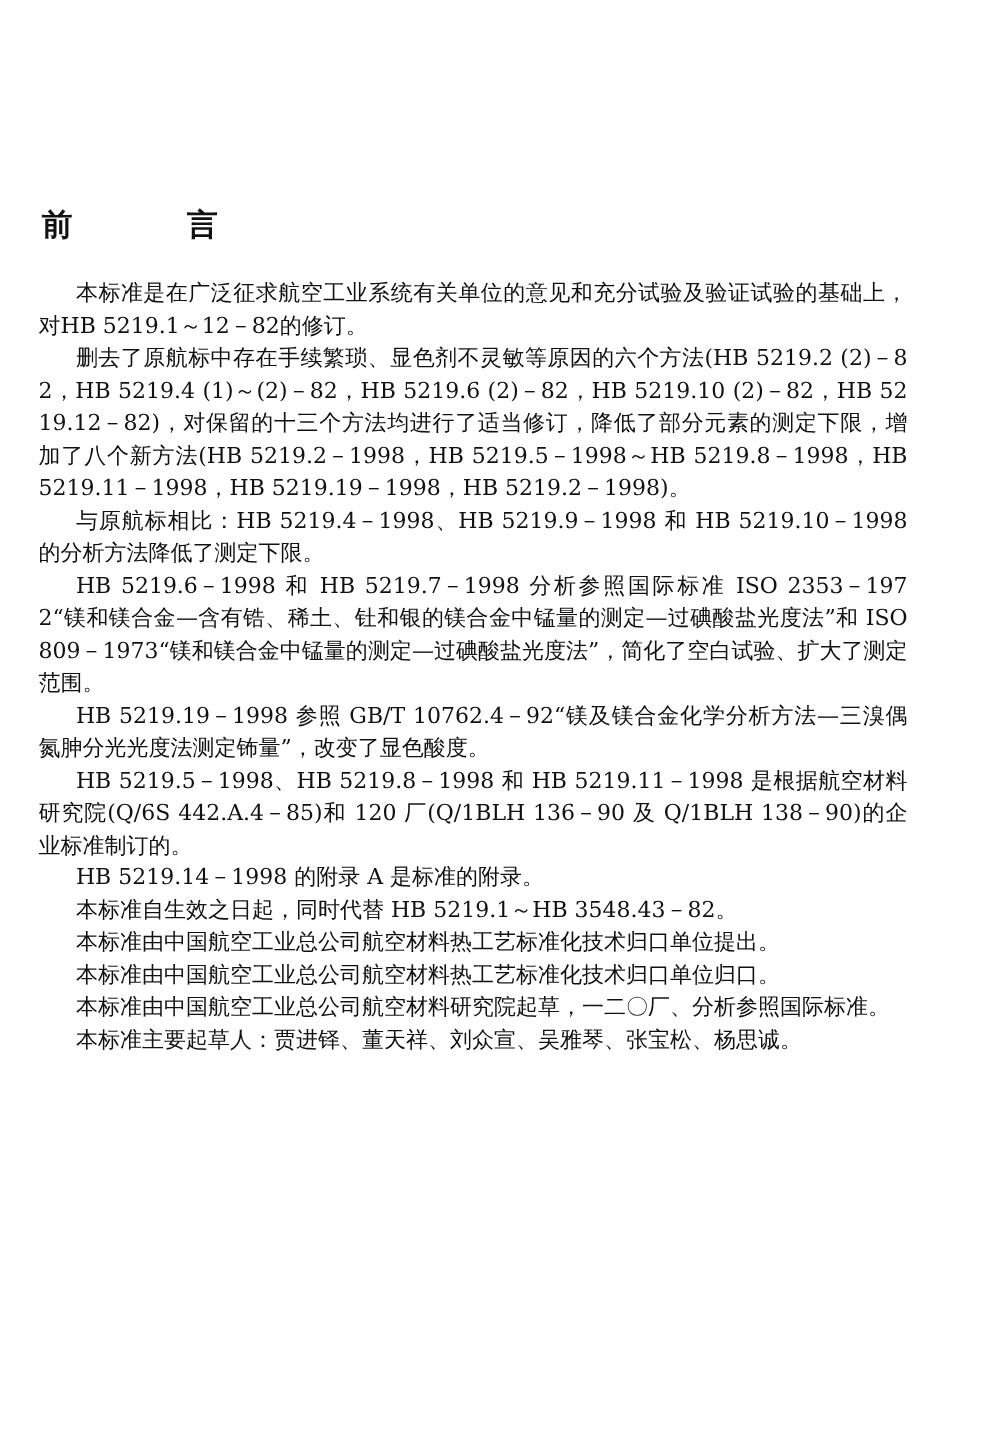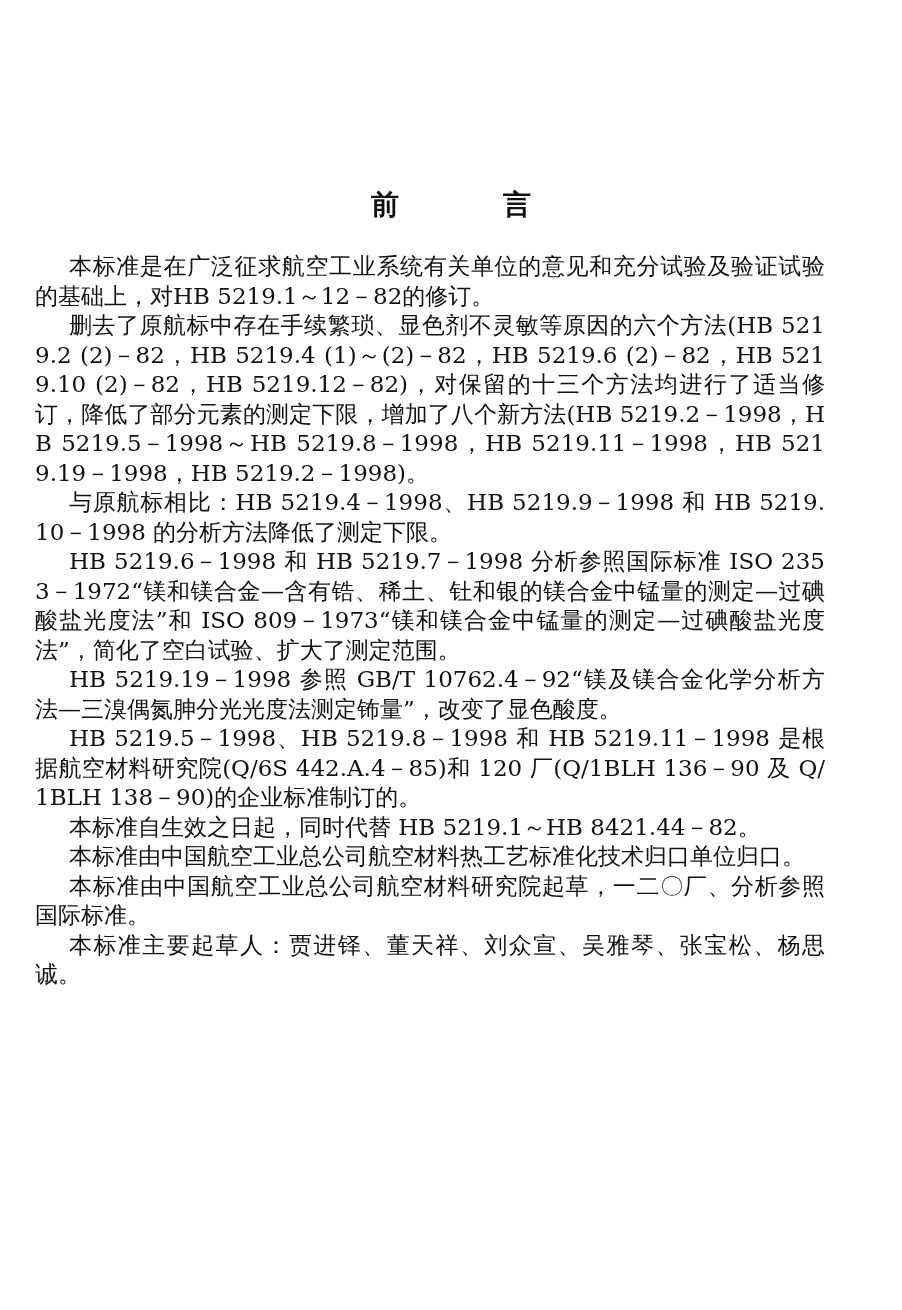--- a/index.html
+++ b/index.html
@@ -3,42 +3,44 @@
 <meta charset="utf-8">
 <style>
   html, body { margin: 0; padding: 0; background: #ffffff; }
   body {
     width: 902px; height: 1310px; position: relative; overflow: hidden;
     font-family: "DejaVu Serif", "Liberation Serif", serif;
     color: #111111;
   }
   .page-title {
     position: absolute; top: 186px; left: 0; width: 902px;
-    text-align: center; font-size: 28px; font-weight: bold;
+    text-align: left; font-size: 28px; font-weight: bold;
     letter-spacing: 38px; text-indent: 38px;
     font-family: "DejaVu Sans", "Liberation Sans", sans-serif;
   }
   .content {
     position: absolute; top: 252px; left: 35px; width: 790px;
   }
   .para {
-    margin: 0; font-size: 23px; line-height: 29.5px;
+    margin: 0; font-size: 20px; line-height: 29.5px;
     text-align: justify; text-indent: 34px;
     word-break: break-all;
   }
 </style>
 </head>
 <body>
 
 <div class="page-title">前　言</div>
 
 <div class="content">
   <p class="para">本标准是在广泛征求航空工业系统有关单位的意见和充分试验及验证试验的基础上，对HB 5219.1～12－82的修订。</p>
   <p class="para">删去了原航标中存在手续繁琐、显色剂不灵敏等原因的六个方法(HB 5219.2 (2)－82，HB 5219.4 (1)～(2)－82，HB 5219.6 (2)－82，HB 5219.10 (2)－82，HB 5219.12－82)，对保留的十三个方法均进行了适当修订，降低了部分元素的测定下限，增加了八个新方法(HB 5219.2－1998，HB 5219.5－1998～HB 5219.8－1998，HB 5219.11－1998，HB 5219.19－1998，HB 5219.2－1998)。</p>
   <p class="para">与原航标相比：HB 5219.4－1998、HB 5219.9－1998 和 HB 5219.10－1998 的分析方法降低了测定下限。</p>
   <p class="para">HB 5219.6－1998 和 HB 5219.7－1998 分析参照国际标准 ISO 2353－1972“镁和镁合金—含有锆、稀土、钍和银的镁合金中锰量的测定—过碘酸盐光度法”和 ISO 809－1973“镁和镁合金中锰量的测定—过碘酸盐光度法”，简化了空白试验、扩大了测定范围。</p>
   <p class="para">HB 5219.19－1998 参照 GB/T 10762.4－92“镁及镁合金化学分析方法—三溴偶氮胂分光光度法测定钸量”，改变了显色酸度。</p>
   <p class="para">HB 5219.5－1998、HB 5219.8－1998 和 HB 5219.11－1998 是根据航空材料研究院(Q/6S 442.A.4－85)和 120 厂(Q/1BLH 136－90 及 Q/1BLH 138－90)的企业标准制订的。</p>
-  <p class="para">本标准自生效之日起，同时代替 HB 5219.1～HB 8421.44－82。</p>
+  <p class="para">HB 5219.14－1998 的附录 A 是标准的附录。</p>
+  <p class="para">本标准自生效之日起，同时代替 HB 5219.1～HB 3548.43－82。</p>
+  <p class="para">本标准由中国航空工业总公司航空材料热工艺标准化技术归口单位提出。</p>
   <p class="para">本标准由中国航空工业总公司航空材料热工艺标准化技术归口单位归口。</p>
   <p class="para">本标准由中国航空工业总公司航空材料研究院起草，一二〇厂、分析参照国际标准。</p>
   <p class="para">本标准主要起草人：贾进铎、董天祥、刘众宣、吴雅琴、张宝松、杨思诚。</p>
 </div>
 
 </body></html>

